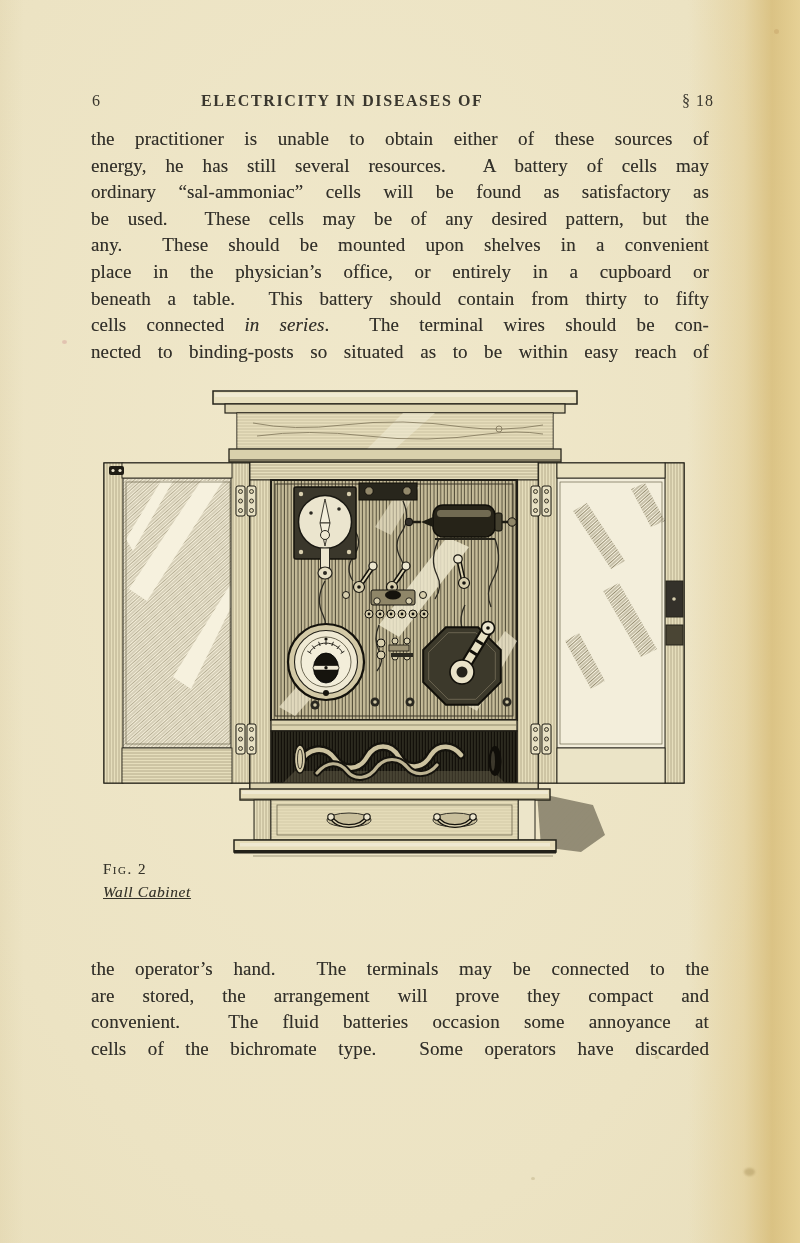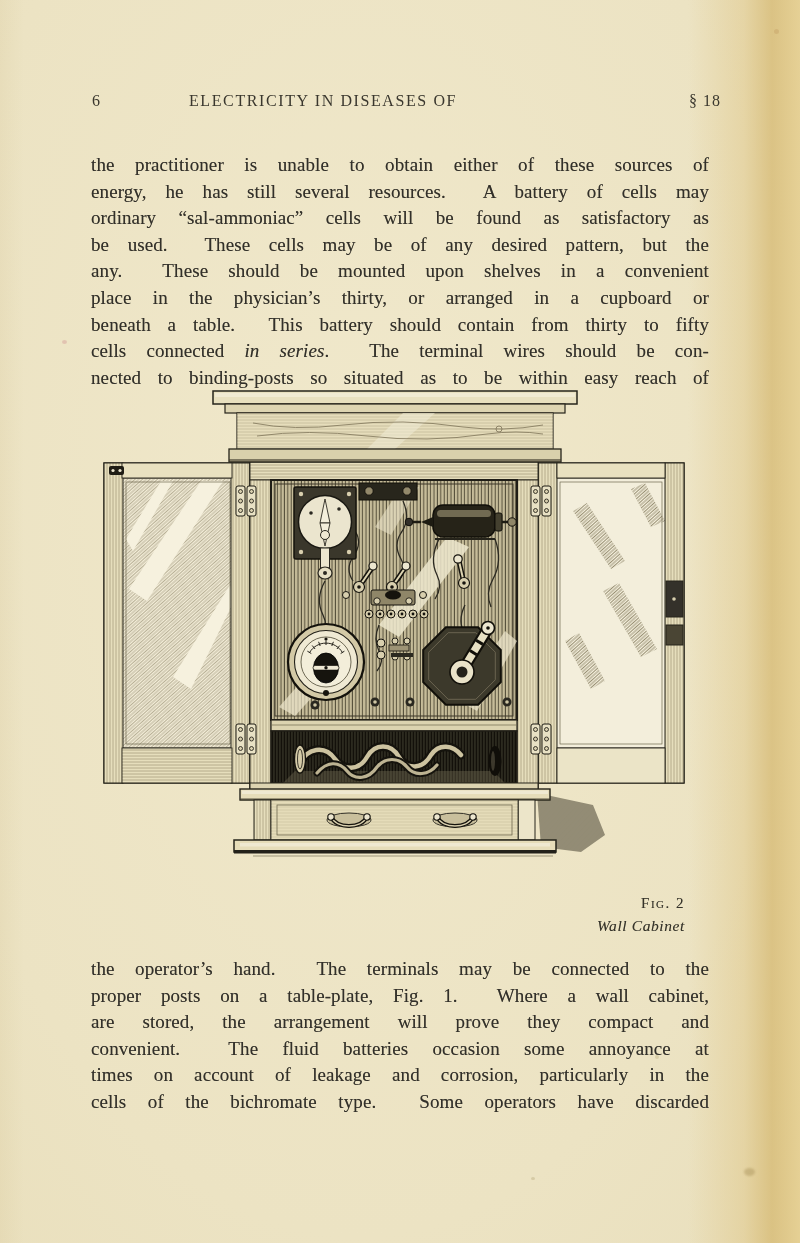--- a/index.html
+++ b/index.html
@@ -12,42 +12,42 @@
       radial-gradient(ellipse at 45% 40%, #f0e8cb 0%, #ece3c3 70%, #e9dfbc 100%);
     font-family:"Liberation Serif","DejaVu Serif",serif;
     color:#32302a;
   }
   .speck{position:absolute;border-radius:50%;}
   .running-head{position:absolute;top:0;left:0;width:100%;height:0;}
   .pg-num,.head-title,.section-ref{
     position:absolute;top:92px;font-size:16px;letter-spacing:1px;color:#3a372e;
   }
   .pg-num{left:92px;}
-  .head-title{left:189px;letter-spacing:1.6px;}
-  .section-ref{right:79px;}
+  .head-title{left:201px;letter-spacing:1.6px;font-weight:bold;}
+  .section-ref{right:86px;}
   .para{position:absolute;left:91px;width:618px;}
-  .para1{top:152px;}
+  .para1{top:126px;}
   .para2{top:956px;}
   .line{
     font-size:19px;line-height:26.6px;height:26.6px;
     text-align:justify;text-align-last:justify;
     white-space:pre-wrap;word-spacing:0.04em;letter-spacing:0.1px;
     text-shadow:0 0 0.5px rgba(50,47,38,0.45);
   }
   .line .it{font-style:italic;}
   .figure-wrap{position:absolute;left:103px;top:389px;width:582px;height:468px;}
   .figure-wrap svg{display:block;width:582px;height:468px;}
-  .caption{position:absolute;left:103px;top:895px;width:582px;text-align:right;}
+  .caption{position:absolute;left:103px;top:861px;width:582px;text-align:left;}
   .fig-label{
     font-size:15px;font-variant:small-caps;letter-spacing:1.5px;color:#35332a;
     text-shadow:0 0 0.5px rgba(50,47,38,0.4);
   }
   .fig-title{
     font-size:15.5px;font-style:italic;margin-top:5px;color:#35332a;
-    letter-spacing:0.6px;text-shadow:0 0 0.5px rgba(50,47,38,0.4);
+    letter-spacing:0.6px;text-shadow:0 0 0.5px rgba(50,47,38,0.4);text-decoration:underline;
   }
 </style>
 </head>
 <body>
 
 <div class="page">
 
   <div class="speck" style="left:744px;top:1168px;width:11px;height:8px;background:#a89158;opacity:.45;filter:blur(1px);"></div>
   <div class="speck" style="left:774px;top:29px;width:5px;height:5px;background:#c9a66b;opacity:.5;filter:blur(.5px);"></div>
   <div class="speck" style="left:62px;top:340px;width:5px;height:4px;background:#d9a9a0;opacity:.55;filter:blur(.5px);"></div>
@@ -59,21 +59,21 @@
     <span class="head-title">ELECTRICITY IN DISEASES OF</span>
     <span class="section-ref">§ 18</span>
   </header>
 
   <div class="para para1">
     <div class="line">the practitioner is unable to obtain either of these sources of</div>
     <div class="line">energy, he has still several resources.  A battery of cells may</div>
     <div class="line">ordinary “sal-ammoniac” cells will be found as satisfactory as</div>
     <div class="line">be used.  These cells may be of any desired pattern, but the</div>
     <div class="line">any.  These should be mounted upon shelves in a convenient</div>
-    <div class="line">place in the physician’s thirty, or arranged in a cupboard or</div>
+    <div class="line">place in the physician’s office, or entirely in a cupboard or</div>
     <div class="line">beneath a table.  This battery should contain from thirty to fifty</div>
     <div class="line"><span>cells connected </span><span class="it">in series</span><span>.  The terminal wires should be con-</span></div>
     <div class="line">nected to binding-posts so situated as to be within easy reach of</div>
   </div>
 
   <div class="figure-wrap">
   <svg viewBox="0 0 582 468" xmlns="http://www.w3.org/2000/svg">
     <defs>
       <pattern id="pnl" width="3.4" height="6" patternUnits="userSpaceOnUse">
         <rect width="3.4" height="6" fill="#c6bc99"></rect>
@@ -411,20 +411,18 @@
   </svg>
   </div>
 
   <div class="caption">
     <div class="fig-label">Fig. 2</div>
     <div class="fig-title">Wall Cabinet</div>
   </div>
 
   <div class="para para2">
     <div class="line">the operator’s hand.  The terminals may be connected to the</div>
-    <div class="line">proper posts on a table-plate, Fig. 1.  Where a wall cabinet,</div>
     <div class="line">are stored, the arrangement will prove they compact and</div>
     <div class="line">convenient.  The fluid batteries occasion some annoyance at</div>
-    <div class="line">times on account of leakage and corrosion, particularly in the</div>
     <div class="line">cells of the bichromate type.  Some operators have discarded</div>
   </div>
 
 </div>
 
 </body></html>

